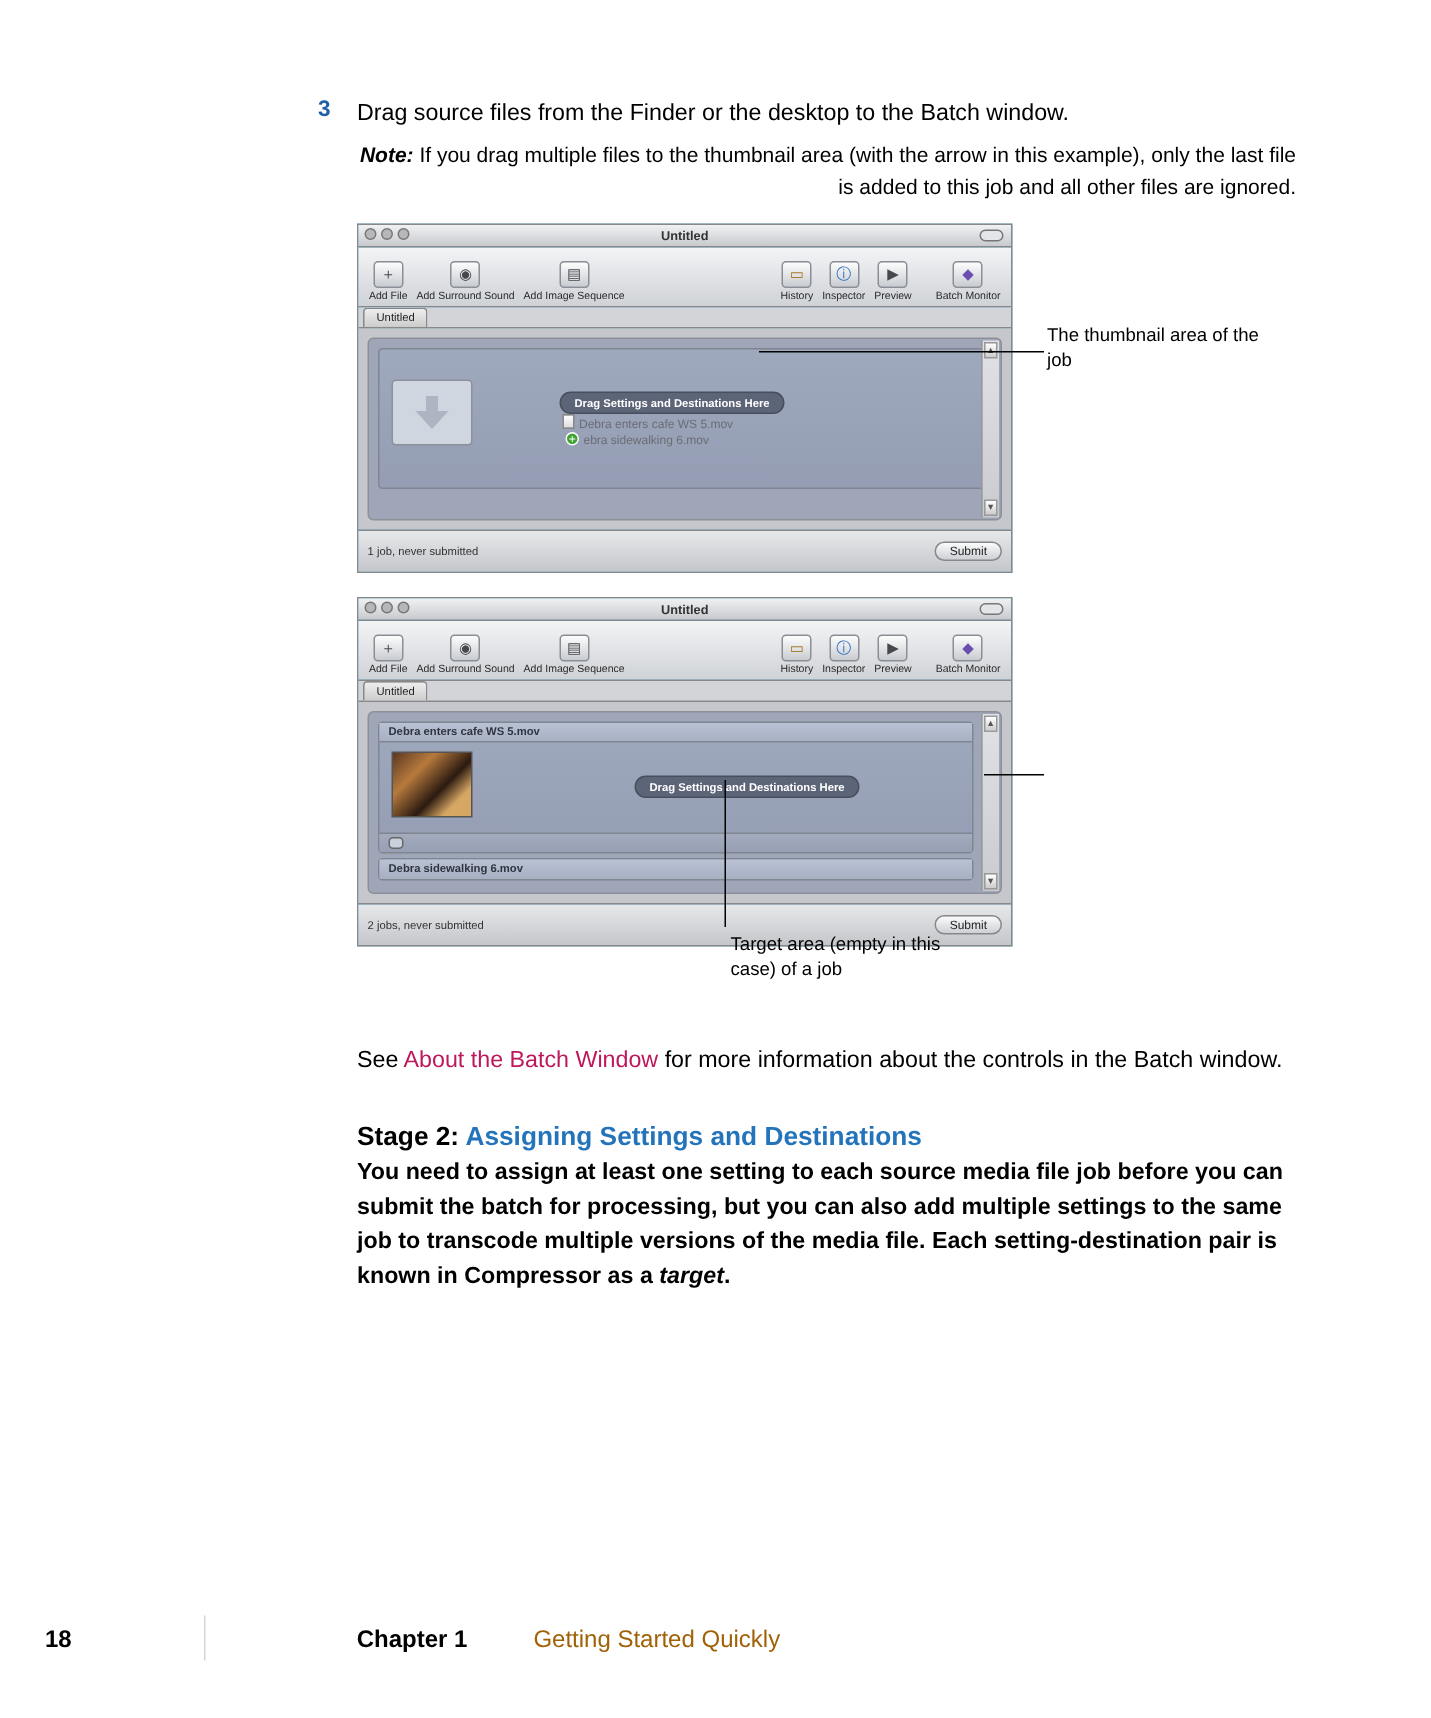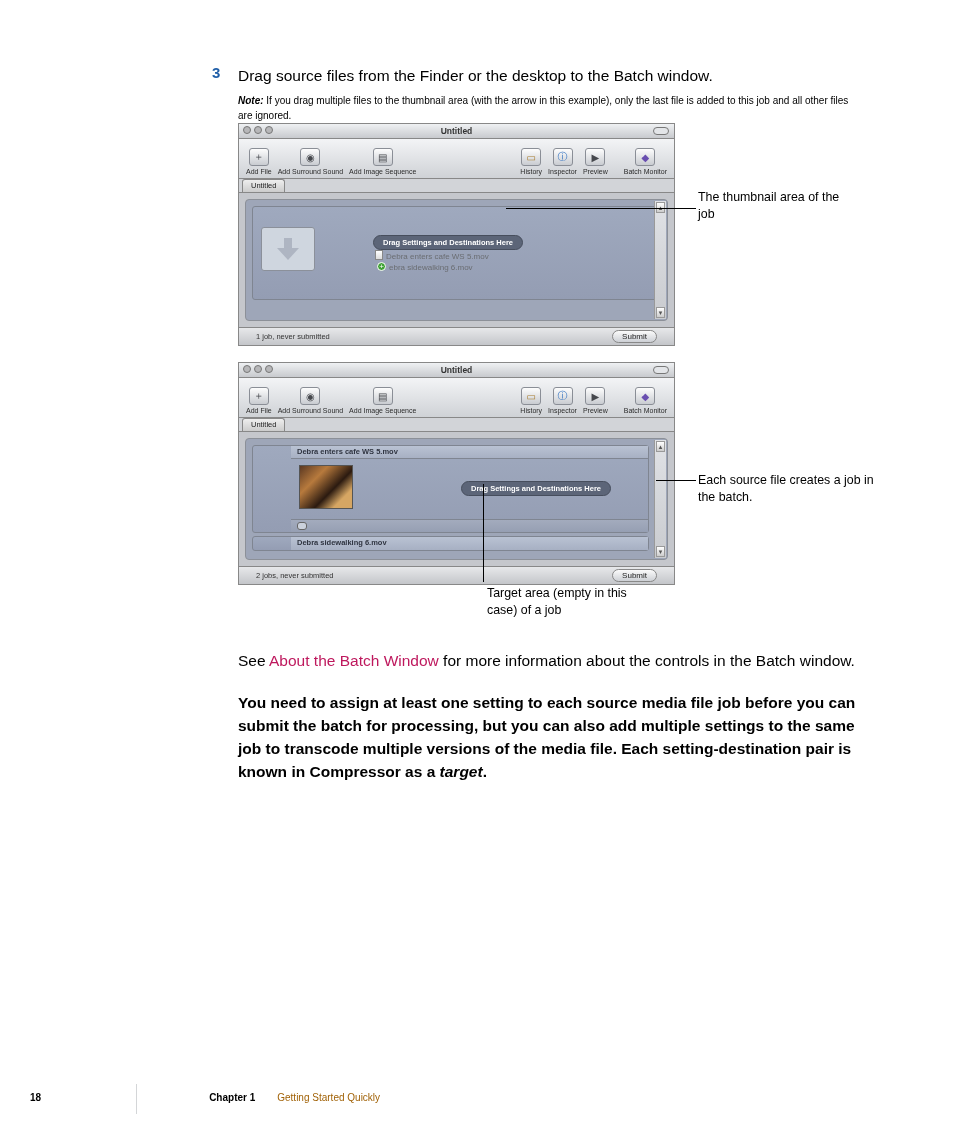--- a/index.html
+++ b/index.html
@@ -24,23 +24,25 @@
     top: 0;
     color: #1f5ea8;
     font-weight: 700;
     font-size: 15px;
   }
   .step-text {
     font-size: 15.5px;
     line-height: 1.5;
   }
   .note {
-    font-size: 10px;
+    font-size: 14px;
     line-height: 1.5;
     margin-top: 6px;
+    margin-bottom: 14px;
+    text-align: right;
   }
   .note b { font-style: italic; font-weight: 700; }
   .para {
     font-size: 15.5px;
     line-height: 1.5;
     margin: 18px 0;
   }
   .link-inline { color: #be185d; }
   .italic { font-style: italic; }
 
@@ -100,21 +102,20 @@
     background:#9ea6b8;
     overflow:hidden;
   }
   .job-slot {
     position:relative;
     border:1px solid #7f8591;
     border-radius:3px;
     background: linear-gradient(#9fa9be,#949db3);
     min-height:84px;
     margin:6px;
-    padding-left:38px;
   }
   .thumb-well {
     position:absolute; left:8px; top:20px;
     width:54px; height:44px;
     background:#cfd6df;
     border:1px solid #8b909a;
     border-radius:3px;
     display:flex; align-items:center; justify-content:center;
   }
   .arrow {
@@ -144,24 +145,24 @@
     background:#3fa235; border:1px solid #fff; color:#fff;
     font-size:8px; line-height:8px; text-align:center; margin-right:3px;
     position:relative; top:-1px;
   }
   .file-glyph {
     display:inline-block; width:8px; height:10px;
     background:linear-gradient(#fff,#ddd); border:1px solid #888;
     margin-right:3px; position:relative; top:1px;
   }
   .statusbar {
-    height:18px; background:linear-gradient(#e7e8ea,#c4c6ca);
+    height:28px; background:linear-gradient(#e7e8ea,#c4c6ca);
     border-top:1px solid #888;
     display:flex; align-items:center; justify-content:space-between;
-    padding:0 17px;
+    padding:0 6px;
   }
   .status-text { font-size:7.5px; color:#333; }
   .submit-btn {
     font-size:8px; padding:1px 9px;
     background:linear-gradient(#fbfbfb,#cdd0d5);
     border:1px solid #888; border-radius:9px;
   }
   .scroll-gutter {
     position:absolute; right:1px; top:1px; bottom:1px;
     width:12px; background:linear-gradient(#e0e2e6,#c9cbcf);
@@ -216,24 +217,24 @@
     font-weight: 700;
     margin-top: 28px;
   }
   .stage-link { color: #2374bb; }
 
   
   .footer {
     position:absolute;
     bottom:42px;
     left:82px;
-    font-size:10px;
+    font-size:16px;
     display:flex;
     align-items:center;
-    gap:10px;
+    gap:32px;
   }
   .footer-divider {
     width:1px; height:30px; background:#d4d6d8;
     position:absolute; left:54px; top:-8px;
   }
   .page-num { font-weight:700; position:relative; left:-52px; }
   .chap { font-weight:700; margin-left:106px; }
   .chap-title { color:#a16207; margin-left:12px; }
 </style>
 </head>
@@ -404,30 +405,32 @@
           </div>
         </div>
       </div>
       <div class="statusbar">
         <span class="status-text">2 jobs, never submitted</span>
         <span class="submit-btn">Submit</span>
       </div>
     </div>
 
     <div class="lead-line" style="left:418px; top:118px; width:40px;"></div>
-    <div class="callout" style="left:460px; top:110px; width:180px;">Each source file creates a job in the batch.</div>
 
     <div class="lead-vline" style="left:245px; top:122px; height:98px;"></div>
     <div class="callout" style="left:249px; top:223px; width:160px;">Target area (empty in this case) of a job</div>
   </div>
 
   <div class="para" style="margin-top:64px;">
     <span>See </span><span class="link-inline">About the Batch Window</span><span> for more information about the controls in the Batch window.</span>
   </div>
 
+  <div class="stage-heading">
+    <span>Stage 2: </span><span class="stage-link">Assigning Settings and Destinations</span>
+  </div>
   <div class="para" style="margin-top:2px;font-weight:bold;">
     <span>You need to assign at least one setting to each source media file job before you can submit the batch for processing, but you can also add multiple settings to the same job to transcode multiple versions of the media file. Each setting-destination pair is known in Compressor as a </span><span class="italic">target</span><span>.</span>
   </div>
 
 </div>
 
 <div class="footer">
   <span class="page-num">18</span>
   <div class="footer-divider"></div>
   <span class="chap">Chapter 1</span>

